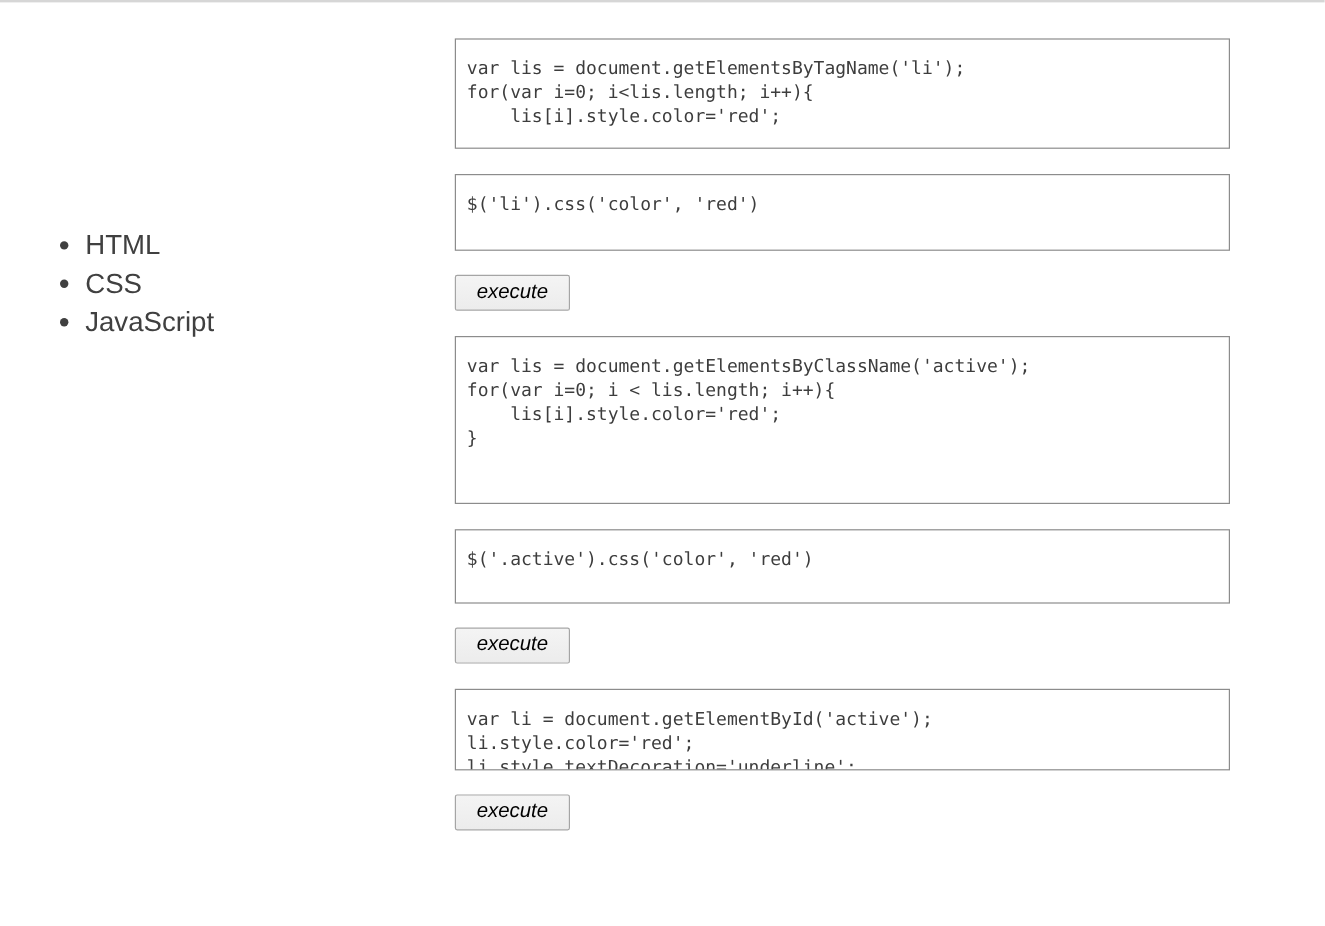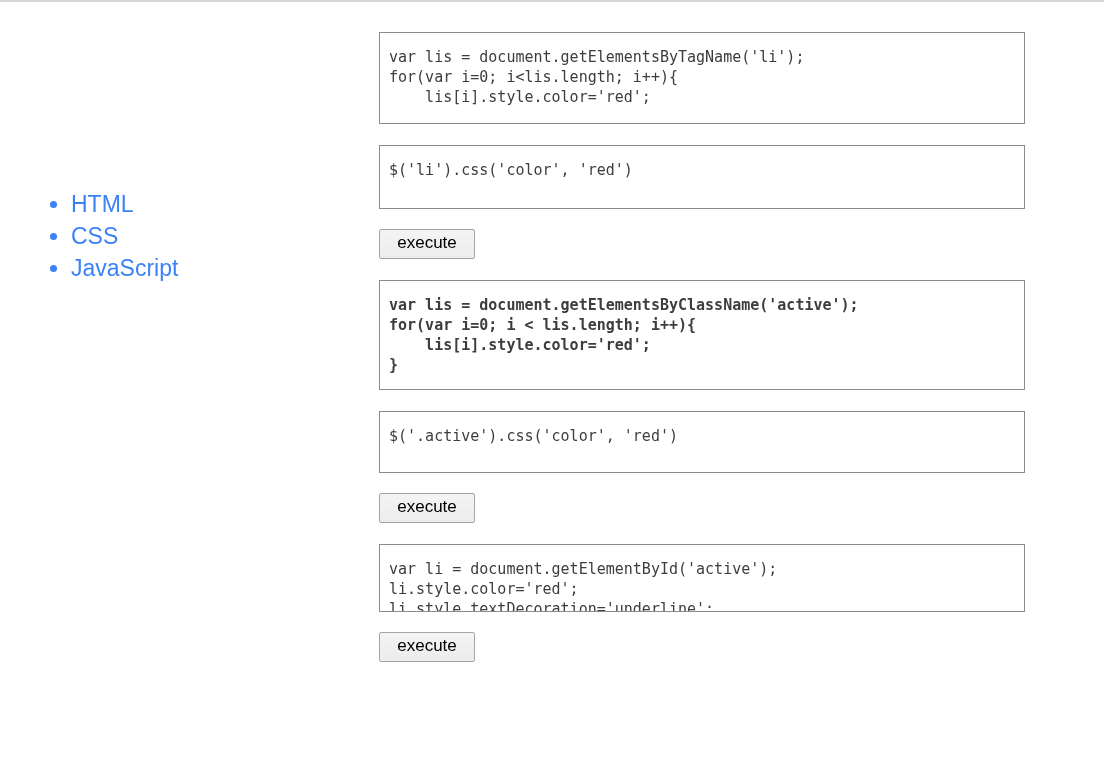--- a/index.html
+++ b/index.html
@@ -25,21 +25,21 @@
     background: #d6d6d6;
   }
   .topic-list {
     position: absolute;
     left: 71px;
     top: 188px;
     margin: 0;
     padding: 0;
     list-style-position: outside;
     list-style-type: disc;
-    color: #3b82f6;
+    color: #404040;
     font-size: 23px;
     line-height: 32px;
     font-family: "Liberation Sans", sans-serif;
   }
   .topic-list li {
     margin: 0;
     padding: 0;
   }
   .exercises {
     position: absolute;
@@ -62,38 +62,39 @@
     padding: 14px 9px 4px 9px;
     margin: 1px 0 20px 0;
     resize: none;
     overflow: hidden;
     white-space: pre;
     outline: none;
     display: block;
   }
   .ta-1 { height: 92px;  margin-bottom: 19px; }
   .ta-2 { height: 64px;  margin-bottom: 22px; }
-  .ta-3 { height: 110px; margin-bottom: 20px; font-weight: bold; }
+  .ta-3 { height: 140px; margin-bottom: 20px; }
   .ta-4 { height: 62px;  margin-bottom: 22px; }
   .ta-5 { height: 68px;  margin-bottom: 20px; }
   .ta-6 { height: 69px;  margin-bottom: 22px; }
   .execute-btn {
     box-sizing: border-box;
     height: 30px;
     min-width: 96px;
     padding: 3px 17px 5px 17px;
     border: 1px solid #a5a5a5;
     border-radius: 2px;
     background: linear-gradient(#f4f4f4, #ececec);
     color: #000000;
     font-family: "Liberation Sans", sans-serif;
     font-size: 17px;
     line-height: 20px;
     margin: 0 0 20px 0;
     cursor: pointer;
+    font-style: italic;
   }
   .btn-1 { margin-bottom: 20px; }
   .btn-2 { margin-bottom: 20px; }
   .btn-3 { margin-bottom: 0; }
 </style>
 </head>
 <body>
 
 <div class="page">
   <div class="top-border"></div>

